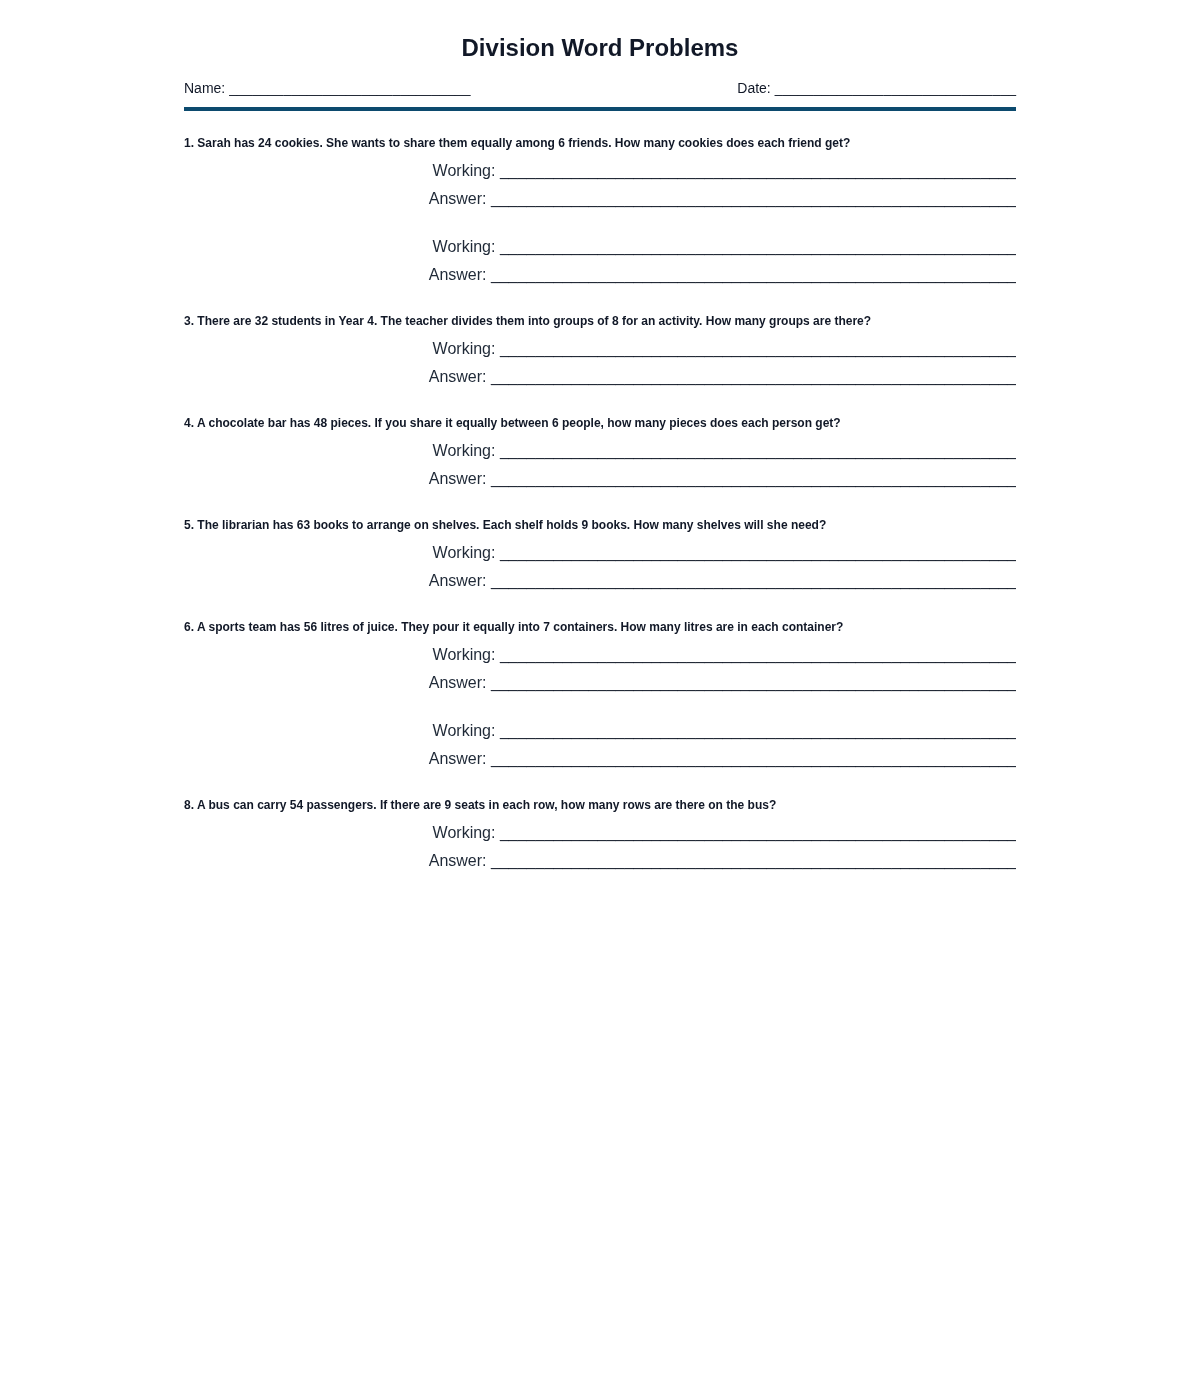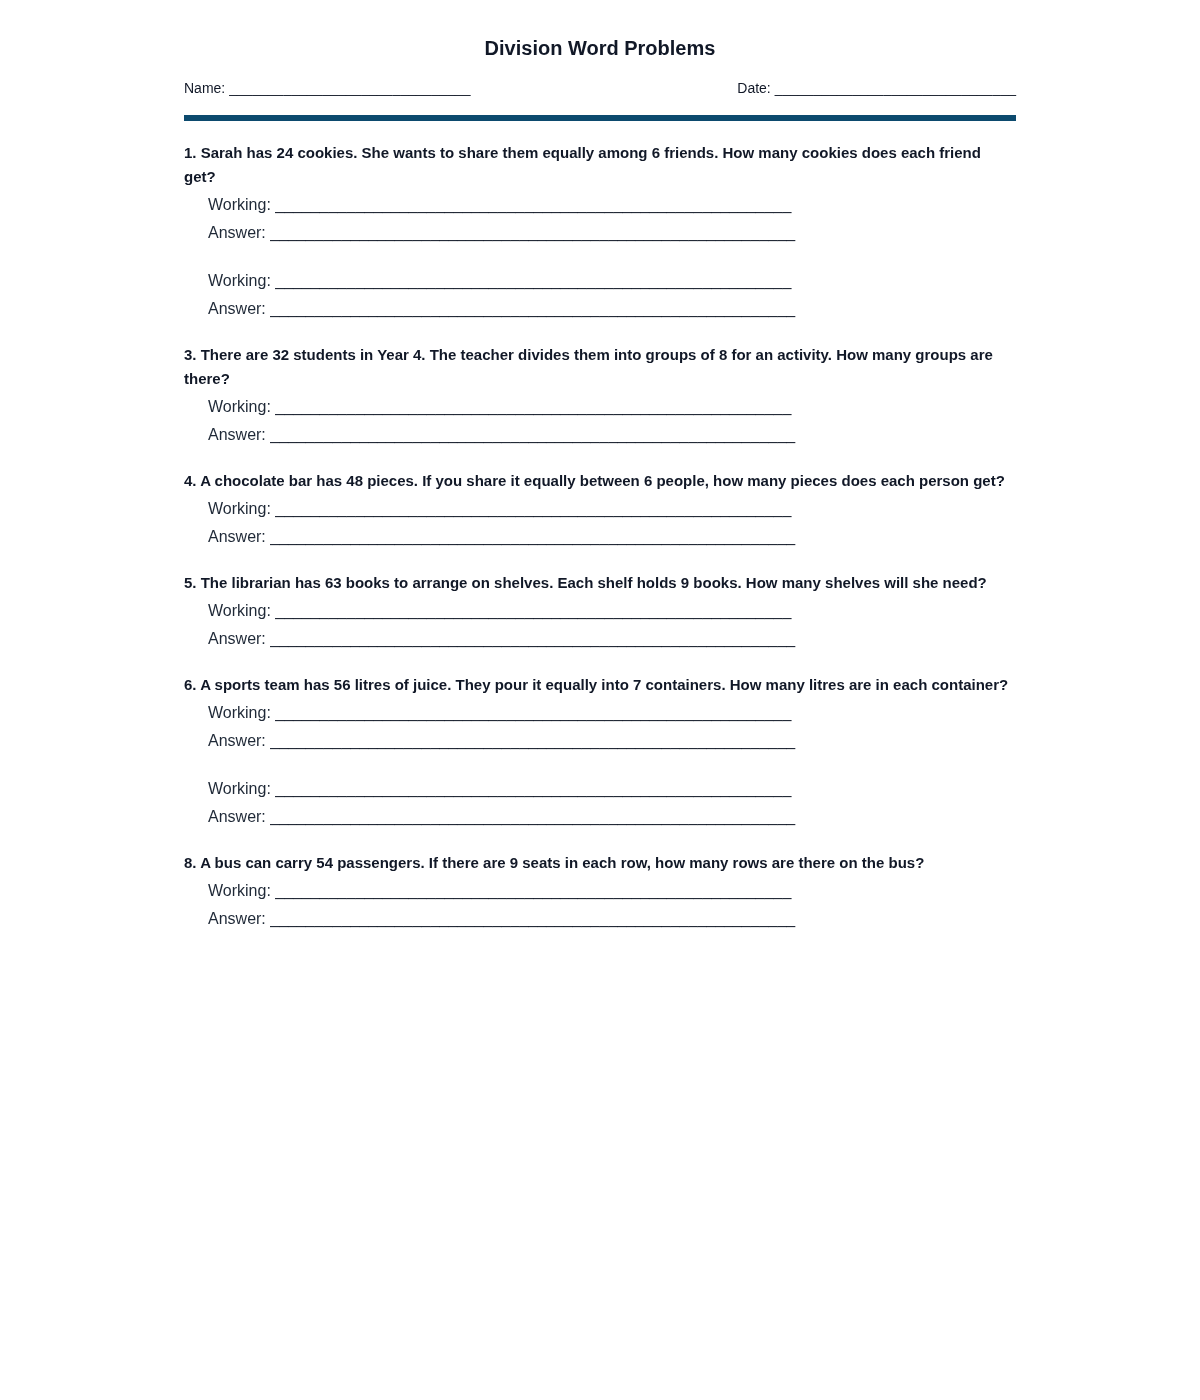--- a/index.html
+++ b/index.html
@@ -17,64 +17,64 @@
     .page {
       position: absolute;
       left: 184px;
       top: 0;
       width: 832px;
     }
     .title {
       margin: 0;
       padding-top: 32px;
       text-align: center;
-      font-size: 20px;
+      font-size: 24px;
       font-weight: bold;
       line-height: 32px;
       color: #111827;
     }
     .header {
       margin-top: 14px;
       display: flex;
       justify-content: space-between;
       font-size: 14px;
       line-height: 20px;
       color: #111827;
-      border-bottom: 6px solid #0c4a6e;
-      padding-bottom: 17px;
+      border-bottom: 4px solid #0c4a6e;
+      padding-bottom: 9px;
       white-space: pre;
     }
     .instructions {
       margin: 24px 0 0 0;
       font-size: 14px;
       font-style: italic;
       line-height: 20px;
       color: #1f2937;
     }
     .problem {
       margin-top: 20px;
     }
     .problem:first-of-type { margin-top: 20px; }
     .question {
-      font-size: 15px;
+      font-size: 12px;
       font-weight: bold;
       line-height: 24px;
       color: #111827;
       margin: 0;
     }
     .line-row {
       margin-left: 24px;
       font-size: 16px;
       line-height: 28px;
       color: #1f2937;
       white-space: pre;
       overflow: hidden;
     }
     .line-row + .line-row { margin-top: 0; }
-    .lines-block { margin-top: 2px; }
+    .lines-block { margin-top: 2px; text-align: right; }
     .blank { color: #111827; }
   </style>
 </head>
 <body>
 
 <div class="page">
   <h1 class="title">Division Word Problems</h1>
 
   <div class="header">
     <div><span>Name:</span> <span class="blank">_______________________________</span></div>

